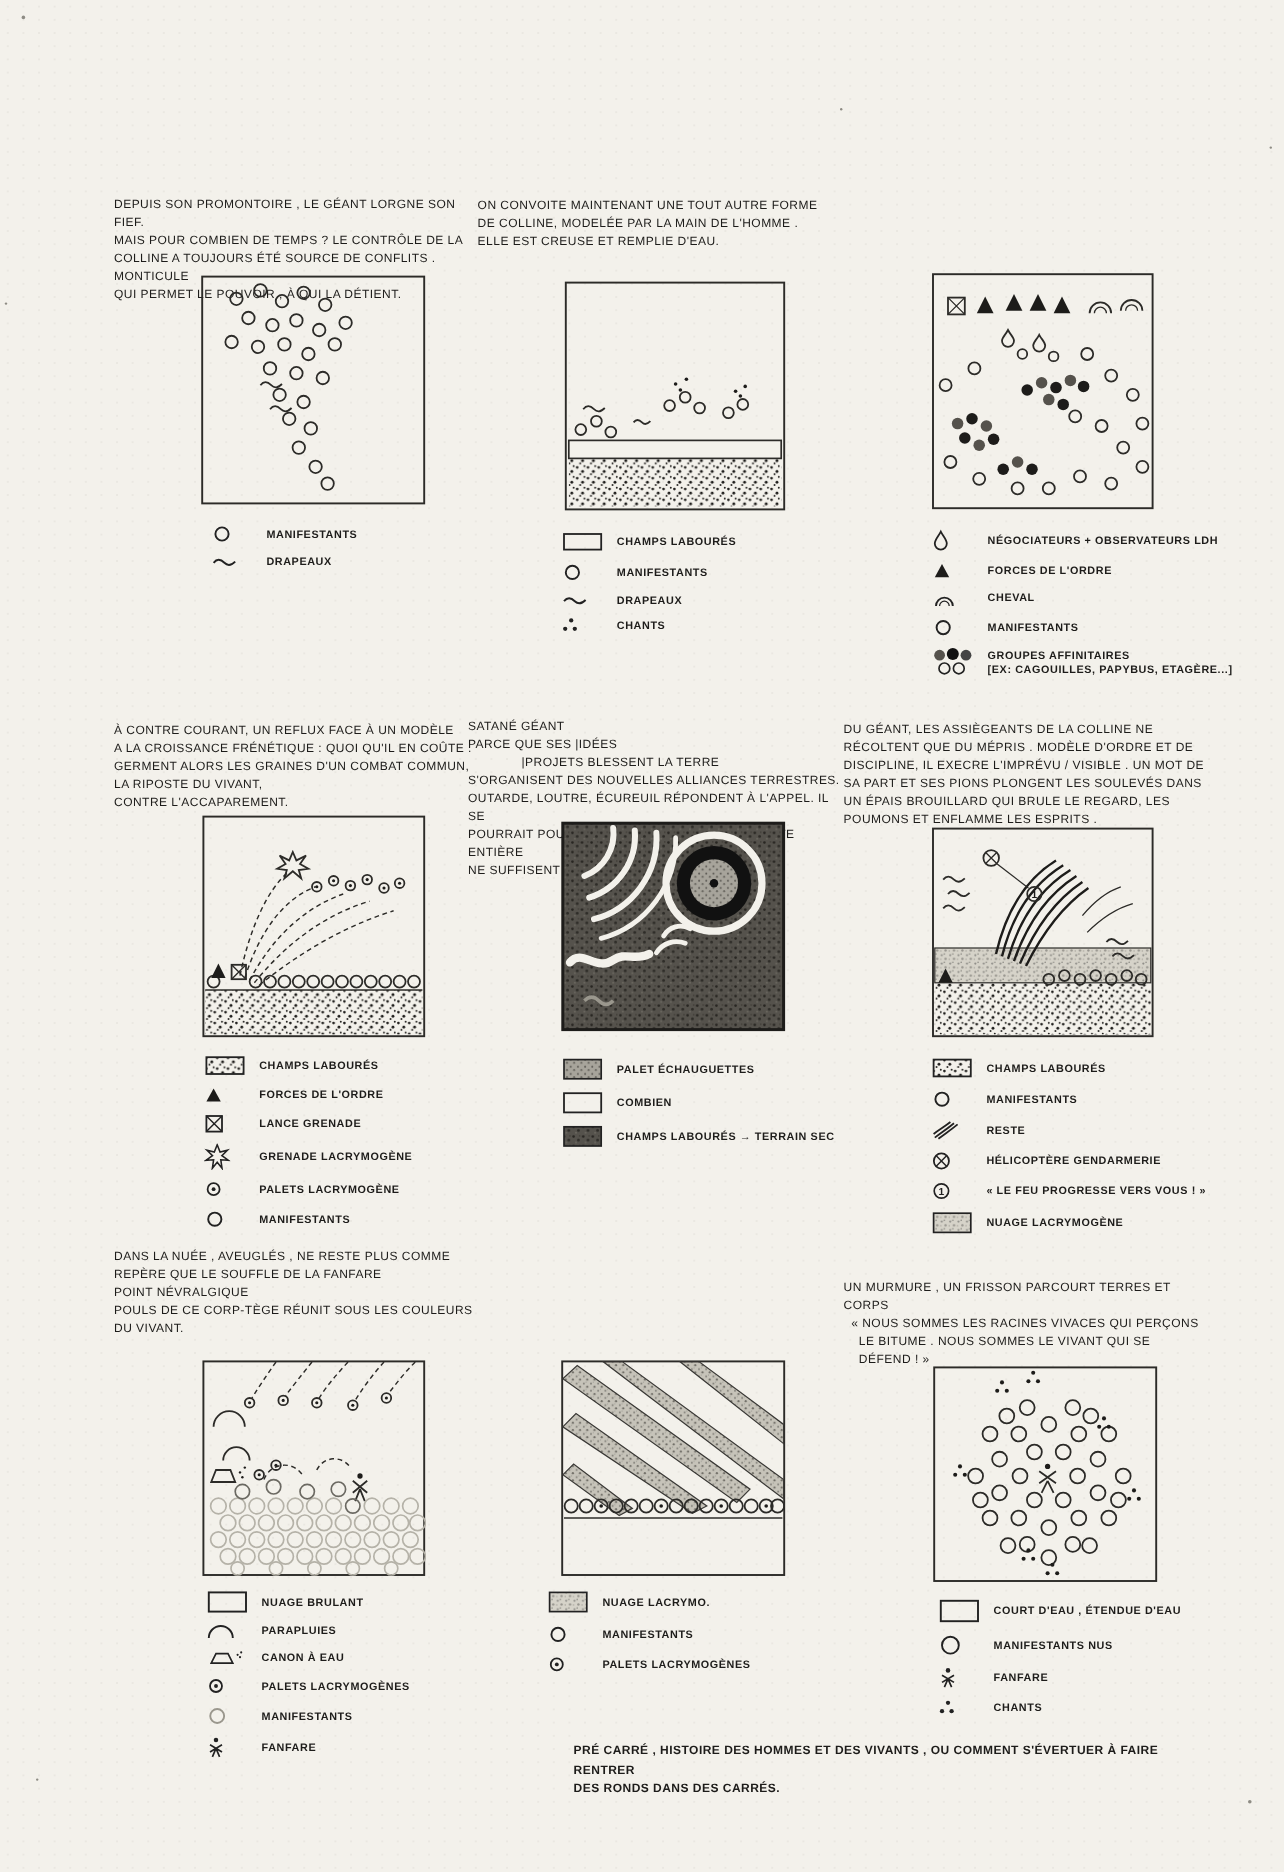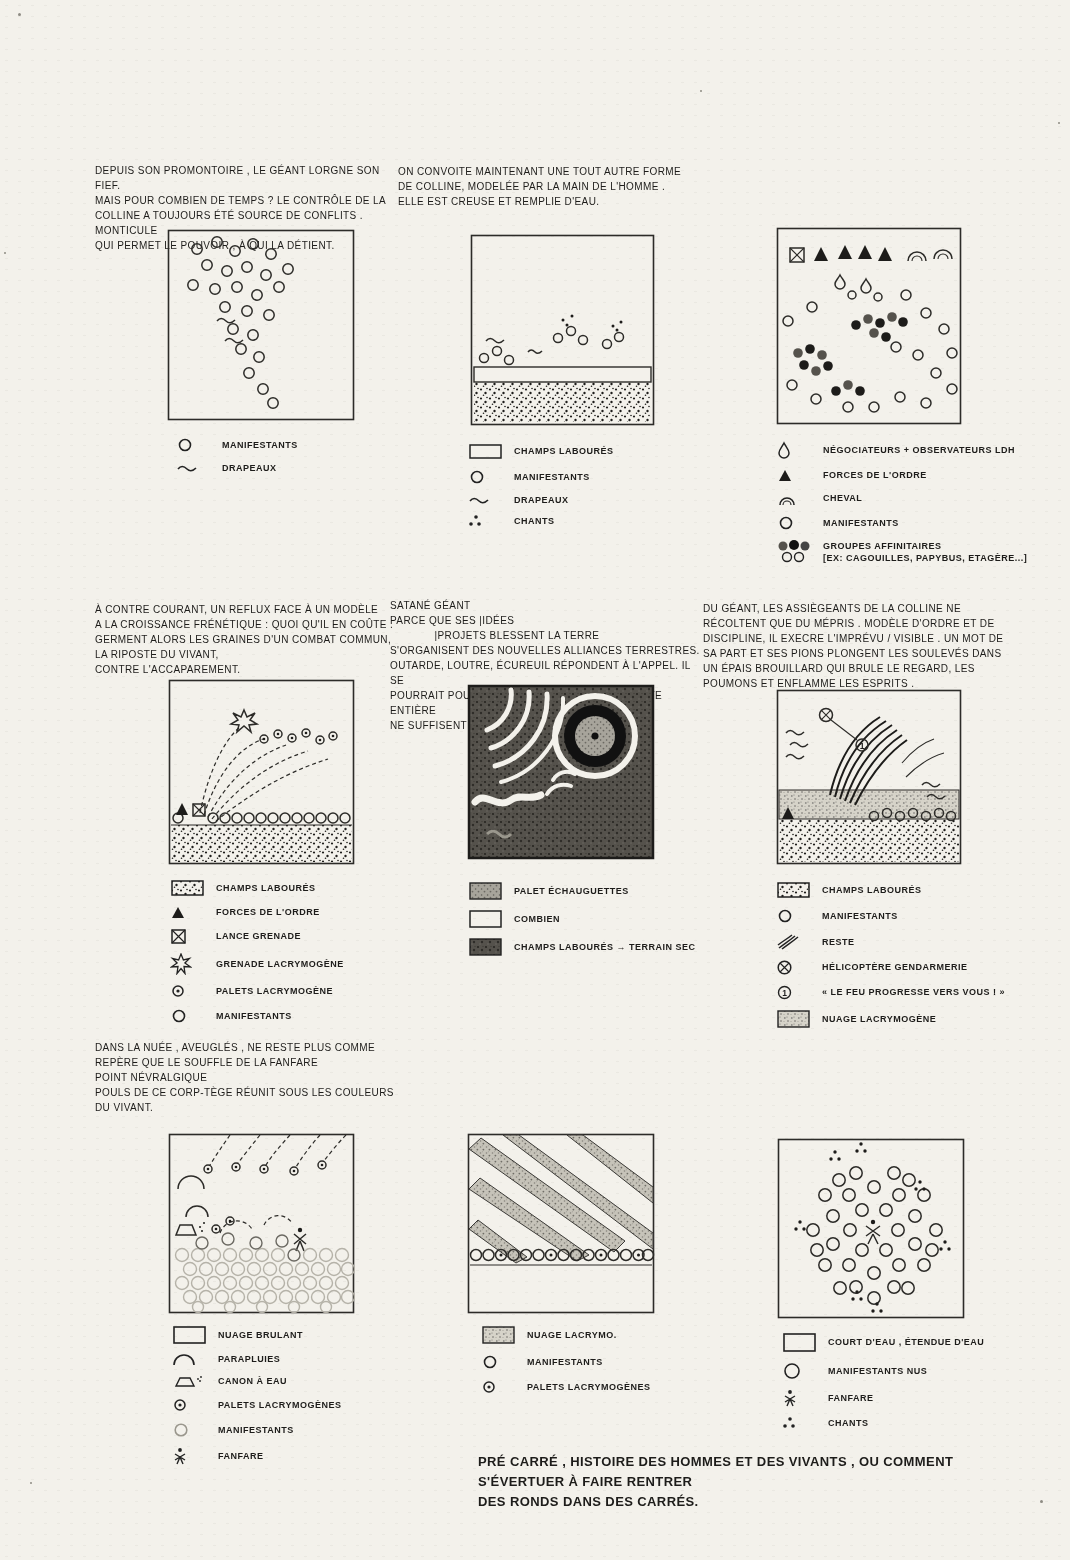--- a/index.html
+++ b/index.html
@@ -2,21 +2,21 @@
 <html><head>
 <meta charset="utf-8">
 <style>
   html,body{margin:0;padding:0;}
   .page{position:relative;width:1070px;height:1560px;background:#f3f1eb;overflow:hidden;
     background-image:radial-gradient(rgba(60,55,45,.05) 1px, transparent 1.2px);
     background-size:13px 11px;
     font-family:"Liberation Sans",sans-serif;color:#1d1c1a;}
   .ptext{position:absolute;width:310px;font-size:10px;line-height:1.5;font-weight:400;
     letter-spacing:.4px;white-space:pre-wrap;color:#1d1c1a;}
-  .caption{position:absolute;width:520px;font-size:13px;line-height:1.55;font-weight:700;
+  .caption{position:absolute;width:520px;font-size:10px;line-height:1.55;font-weight:700;
     letter-spacing:.4px;white-space:pre-wrap;}
   .draw{position:absolute;}
   .fr{fill:none;stroke:#2c2b28;stroke-width:1.6;}
   .oc circle{fill:none;stroke:#2c2b28;stroke-width:1.5;}
   .ltc circle{fill:none;stroke:#b5b2a8;stroke-width:1.4;}
   .mdc circle{fill:none;stroke:#6b6962;stroke-width:1.4;}
   .st{stroke:#2c2b28;fill:none;stroke-width:1.5;}
   .stthin{stroke:#2c2b28;fill:none;stroke-width:1.1;}
   .dash{stroke:#2c2b28;fill:none;stroke-width:1.2;stroke-dasharray:4 3;}
   .fl{fill:#1d1c1a;stroke:none;}
@@ -556,20 +556,24 @@
         </span>
       <span class="llabel">NUAGE LACRYMOGÈNE</span>
     </div>
   </div>
 
   <div class="ptext" style="left:95px;top:1040px">DANS LA NUÉE , AVEUGLÉS , NE RESTE PLUS COMME
 REPÈRE QUE LE SOUFFLE DE LA FANFARE
 POINT NÉVRALGIQUE
 POULS DE CE CORP-TÈGE RÉUNIT SOUS LES COULEURS
 DU VIVANT.</div>
+  <div class="ptext" style="left:703px;top:1066px">UN MURMURE , UN FRISSON PARCOURT TERRES ET CORPS
+  « NOUS SOMMES LES RACINES VIVACES QUI PERÇONS
+    LE BITUME . NOUS SOMMES LE VIVANT QUI SE
+    DÉFEND ! »</div>
 
   <svg class="draw" style="left:168px;top:1133px" width="187" height="181" viewBox="0 0 187 181">
     <rect class="fr" x="1.5" y="1.5" width="184" height="178"></rect>
     <g class="dash">
       <path d="M62,2 C55,12 48,22 42,32"></path>
         <path d="M92,2 C84,12 76,22 70,30"></path>
         <path d="M122,2 C113,12 104,22 98,32"></path>
       <path d="M152,2 C143,12 134,24 128,34"></path>
         <path d="M178,2 C170,10 162,20 156,28"></path>
       <path d="M52,100 A18,18 0 0 1 84,96"></path>
@@ -810,21 +814,21 @@
       <span class="licon">
           <svg width="16" height="19">
             <circle cx="8" cy="3" r="1.9" fill="#222"></circle>
             <path d="M3,7 L13,13 M13,7 L3,13 M8,10 L5,17 M8,10 L11,17" stroke="#222" stroke-width="1.4" fill="none"></path>
           </svg>
         </span>
       <span class="llabel">FANFARE</span>
     </div>
   </div>
 
-  <div class="legend" style="left:481px;top:1325px">
+  <div class="legend" style="left:456px;top:1325px">
     <div class="lrow">
       <span class="licon">
           <svg width="36" height="20">
             <rect x="2" y="2" width="31" height="16" fill="url(#pgray)" stroke="#222" stroke-width="1.4"></rect>
           </svg>
         </span>
       <span class="llabel">NUAGE LACRYMO.</span>
     </div>
     <div class="lrow">
       <span class="licon">

